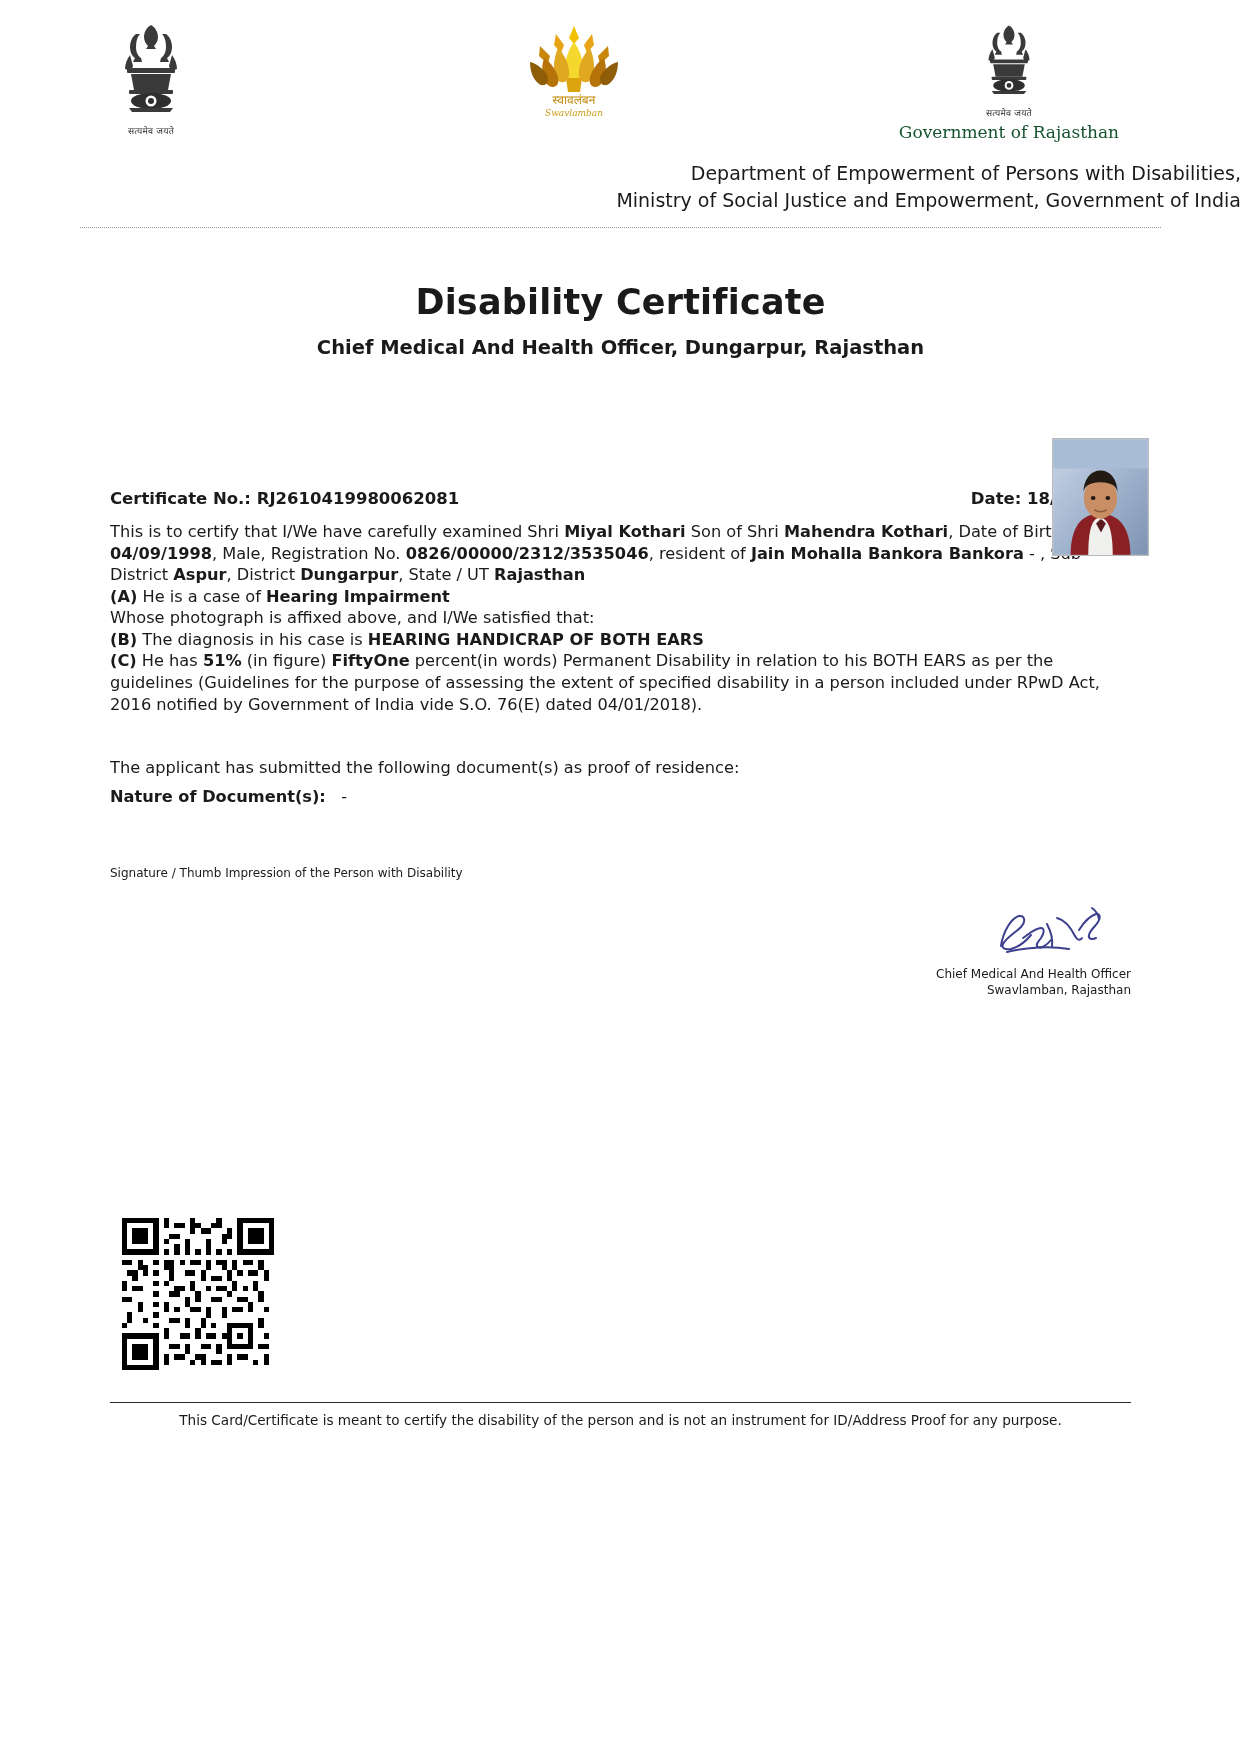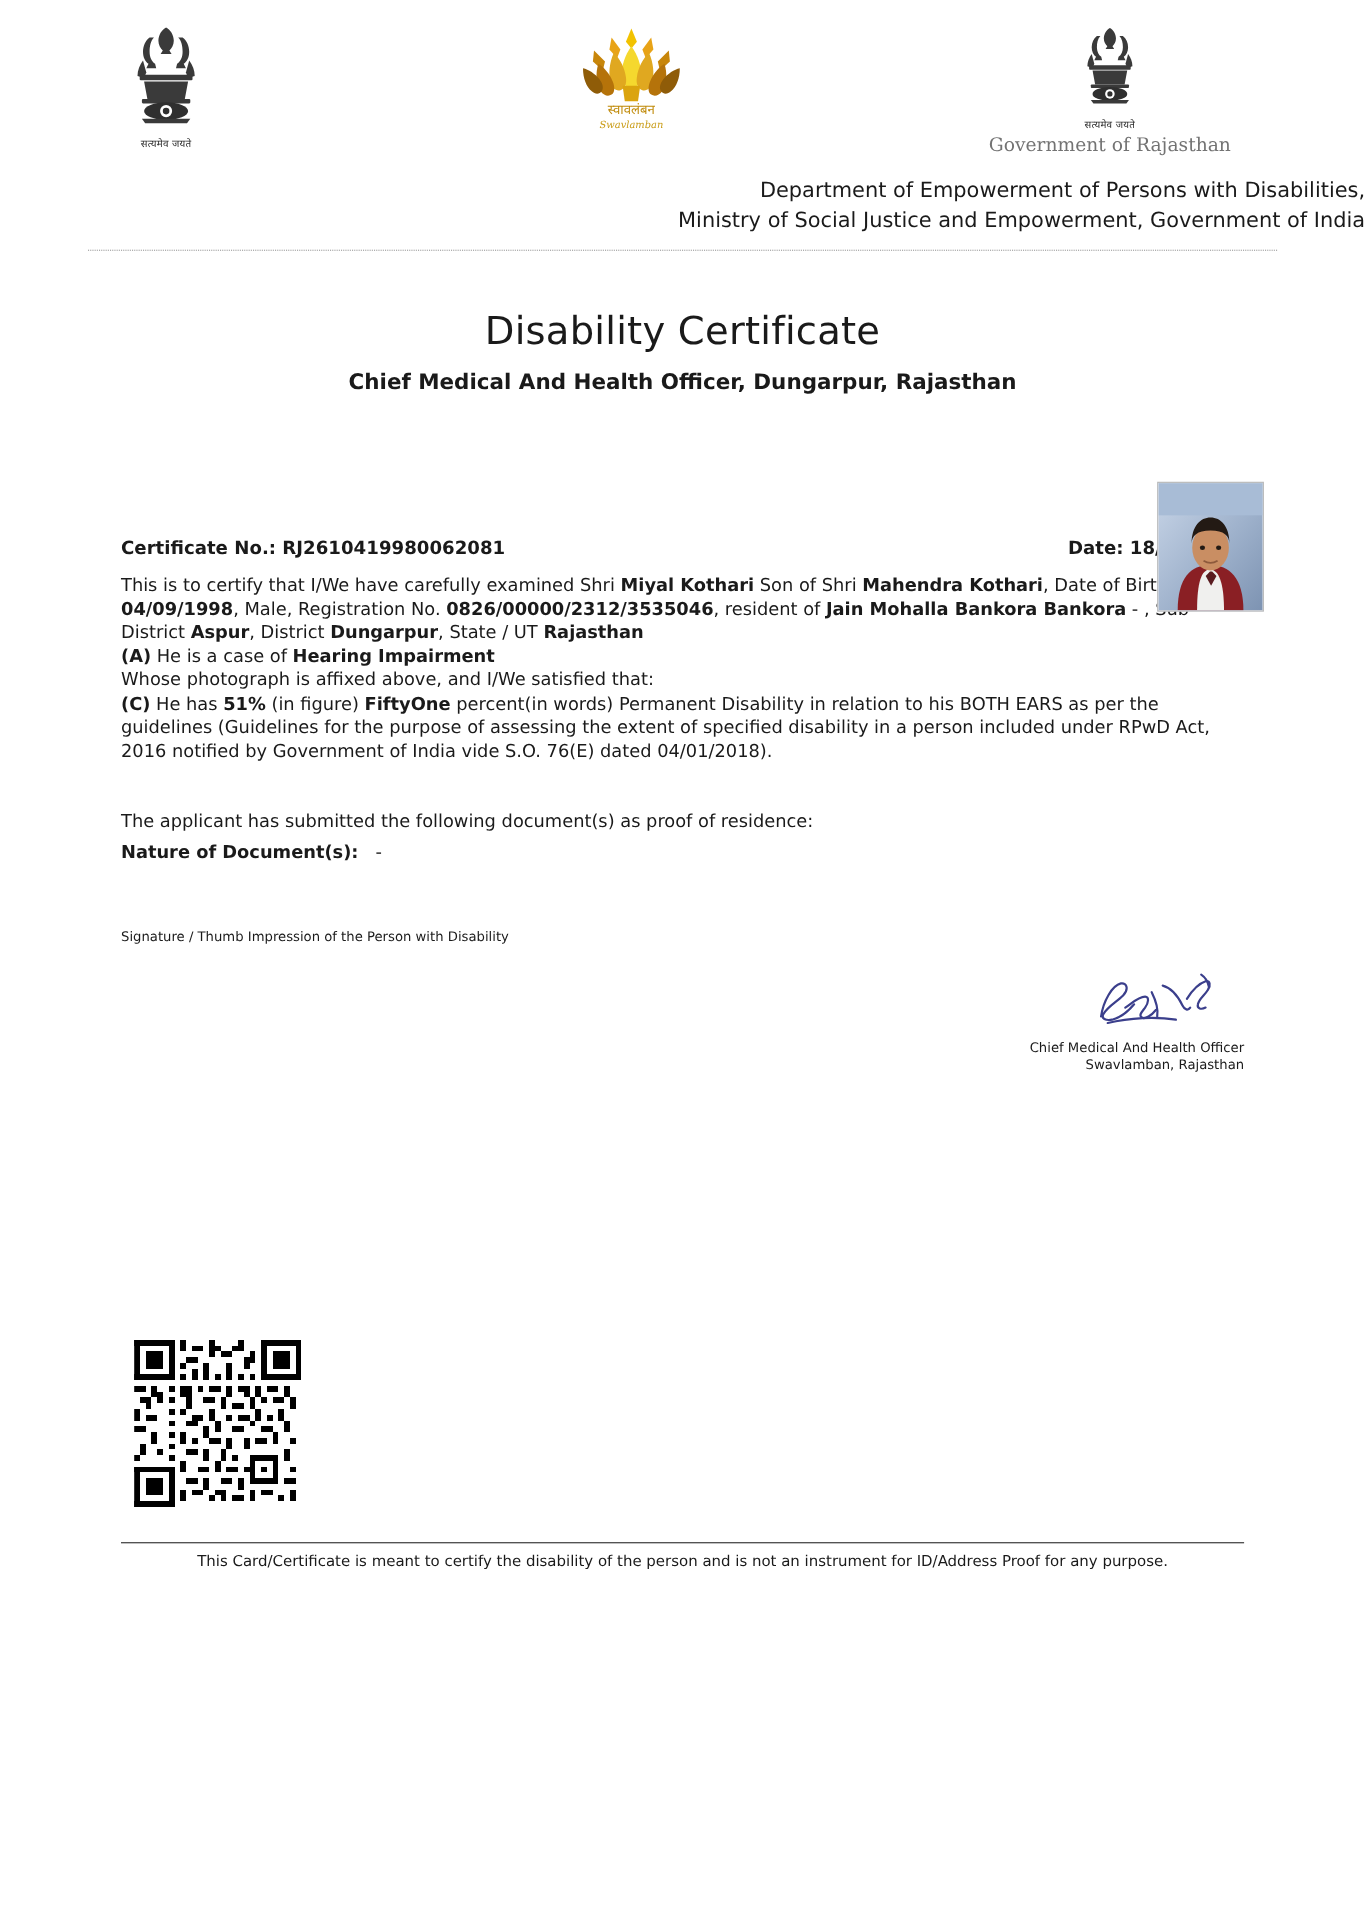--- a/index.html
+++ b/index.html
@@ -41,21 +41,21 @@
   .emblem-caption {
     font-family: "DejaVu Serif", serif;
     font-size: 9px;
     color: #2b2b2b;
     margin-top: 2px;
     letter-spacing: .2px;
   }
   .gov-raj {
     font-family: "DejaVu Serif", serif;
     font-size: 17px;
-    color: #737373;
+    color: #14532d;
     margin-top: 3px;
     white-space: nowrap;
   }
 
   .dept-lines {
     text-align: right;
     font-size: 19px;
     line-height: 1.4;
     color: #1a1a1a;
     margin-top: 20px;
@@ -63,21 +63,21 @@
 
   .dotted-sep {
     border-top: 1px dotted #9a9a9a;
     margin: 14px 80px 0 80px;
   }
 
   
   .cert-title {
     text-align: center;
     font-size: 35px;
-    font-weight: normal;
+    font-weight: bold;
     margin-top: 54px;
     letter-spacing: .2px;
   }
   .cert-subtitle {
     text-align: center;
     font-size: 19.5px;
     font-weight: bold;
     margin-top: 14px;
   }
 
@@ -284,20 +284,21 @@
       <div>Certificate No.: RJ2610419980062081</div>
       <div>Date: 18/12/2023</div>
     </div>
 
     <div class="para"><span>This is to certify that I/We have carefully examined Shri </span><b>Miyal Kothari</b><span> Son of Shri </span><b>Mahendra Kothari</b><span>, Date of Birth </span><b>04/09/1998</b><span>, Male, Registration No. </span><b>0826/00000/2312/3535046</b><span>, resident of </span><b>Jain Mohalla Bankora Bankora</b><span> - , Sub District </span><b>Aspur</b><span>, District </span><b>Dungarpur</b><span>, State / UT </span><b>Rajasthan</b></div>
 
     <div class="line"><b>(A)</b><span> He is a case of </span><b>Hearing Impairment</b></div>
 
     <div class="line">Whose photograph is affixed above, and I/We satisfied that:</div>
 
+    <div class="line"><b>(B)</b><span> The diagnosis in his case is </span><b>HEARING HANDICRAP OF BOTH EARS</b></div>
 
     <div class="line"><b>(C)</b><span> He has </span><b>51%</b><span> (in figure) </span><b>FiftyOne</b><span> percent(in words) Permanent Disability in relation to his  BOTH EARS as per the guidelines (Guidelines for the purpose of assessing the extent of specified disability in a person included under RPwD Act, 2016 notified by Government of India vide S.O. 76(E) dated 04/01/2018).</span></div>
 
     <div class="gap-md"></div>
 
     <div class="line">The applicant has submitted the following document(s) as proof of residence:</div>
 
     <div class="doc-nature"><b>Nature of Document(s):</b><span>&nbsp;&nbsp;&nbsp;</span><span>-</span></div>
 
     <div class="gap-lg"></div>

